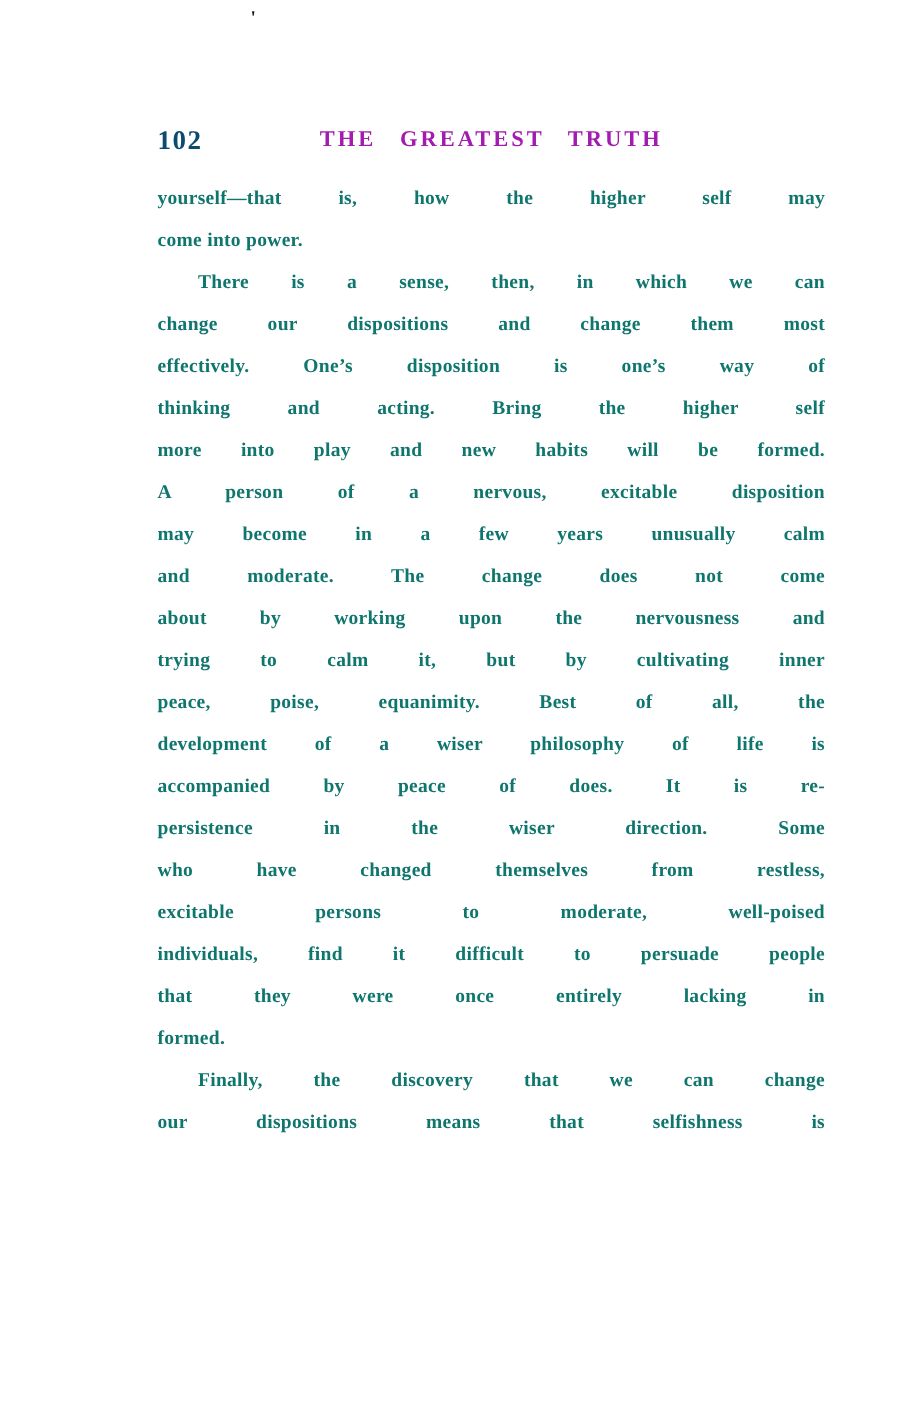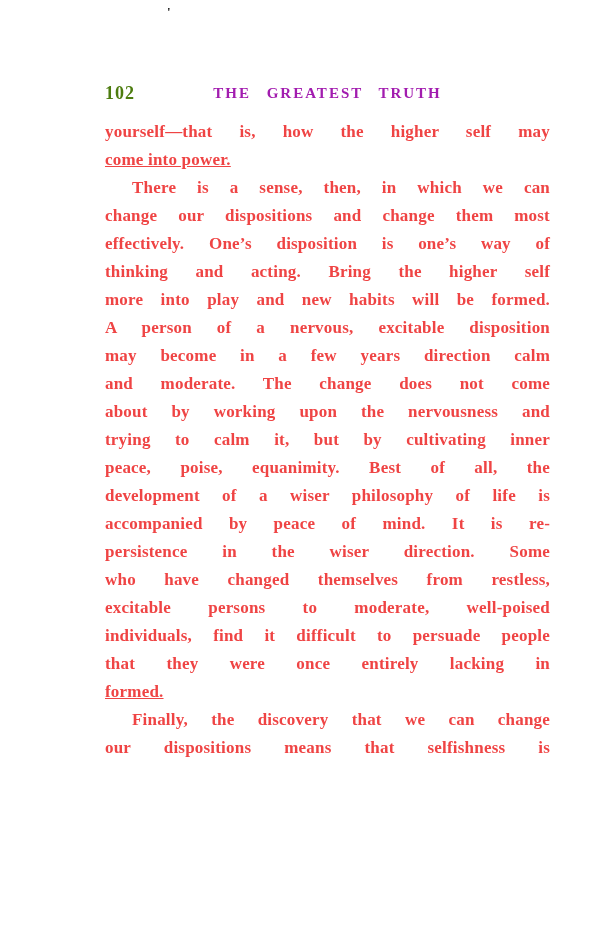--- a/index.html
+++ b/index.html
@@ -36,21 +36,21 @@
     width: 445px;
     height: 20px;
   }
   .page-number {
     position: absolute;
     left: 0;
     top: 0;
     font-size: 18px;
     font-weight: 700;
     letter-spacing: 1px;
-    color: #4d7c0f;
+    color: #0c4a6e;
   }
   .running-header {
     position: absolute;
     left: 0;
     top: 2px;
     width: 100%;
     text-align: center;
     font-size: 15px;
     font-weight: 700;
     letter-spacing: 2px;
@@ -59,32 +59,31 @@
   }
   .text-block {
     position: absolute;
     left: 105px;
     top: 118px;
     width: 445px;
   }
   .line {
     height: 28px;
     line-height: 28px;
-    font-size: 17px;
+    font-size: 13px;
     font-weight: 700;
     letter-spacing: 0.2px;
-    color: #ef4444;
+    color: #0f766e;
     text-align: justify;
     text-align-last: justify;
     white-space: nowrap;
     overflow: visible;
   }
   .line.para-end {
     text-align-last: left;
-    text-decoration: underline;
   }
   .line.indent {
     text-indent: 27px;
   }
 </style>
 </head>
 <body>
 
 <div class="page">
 
@@ -97,27 +96,27 @@
 
   <div class="text-block">
       <div class="line">yourself—that is, how the higher self may</div>
       <div class="line para-end">come into power.</div>
       <div class="line indent">There is a sense, then, in which we can</div>
       <div class="line">change our dispositions and change them most</div>
       <div class="line">effectively. One’s disposition is one’s way of</div>
       <div class="line">thinking and acting. Bring the higher self</div>
       <div class="line">more into play and new habits will be formed.</div>
       <div class="line">A person of a nervous, excitable disposition</div>
-      <div class="line">may become in a few years direction calm</div>
+      <div class="line">may become in a few years unusually calm</div>
       <div class="line">and moderate. The change does not come</div>
       <div class="line">about by working upon the nervousness and</div>
       <div class="line">trying to calm it, but by cultivating inner</div>
       <div class="line">peace, poise, equanimity. Best of all, the</div>
       <div class="line">development of a wiser philosophy of life is</div>
-      <div class="line">accompanied by peace of mind. It is re-</div>
+      <div class="line">accompanied by peace of does. It is re-</div>
       <div class="line">persistence in the wiser direction. Some</div>
       <div class="line">who have changed themselves from restless,</div>
       <div class="line">excitable persons to moderate, well-poised</div>
       <div class="line">individuals, find it difficult to persuade people</div>
       <div class="line">that they were once entirely lacking in</div>
       <div class="line para-end">formed.</div>
       <div class="line indent">Finally, the discovery that we can change</div>
       <div class="line">our dispositions means that selfishness is</div>
     </div>
 

